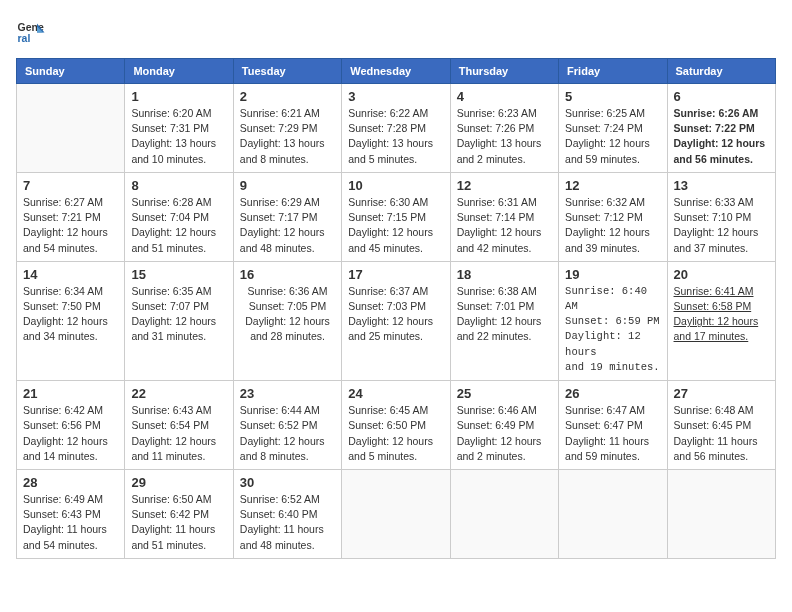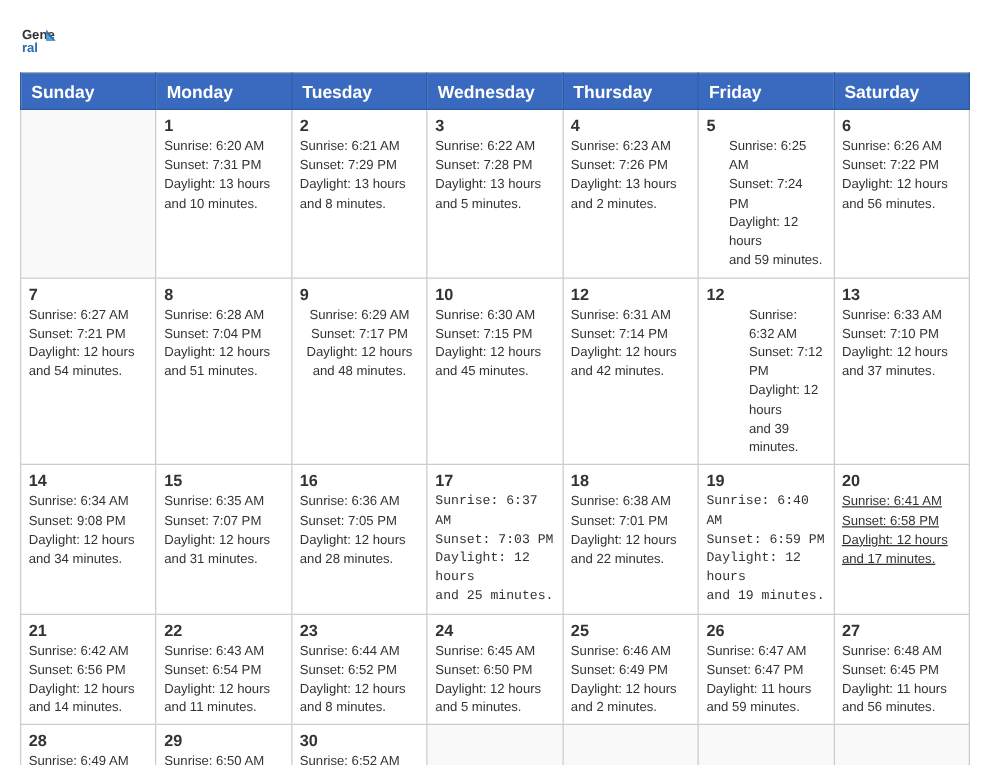--- a/index.html
+++ b/index.html
@@ -40,21 +40,21 @@
     .calendar {
       width: 100%;
       border-collapse: collapse;
       border: 1px solid #ccc;
     }
     .calendar th {
       background-color: #3a6abf;
       color: #fff;
       text-align: left;
       padding: 6px 8px;
-      font-size: 14px;
+      font-size: 11px;
       border: 1px solid #2a5aa0;
       margin-top: 24px;
     }
     .calendar td {
       vertical-align: top;
       padding: 5px 6px;
       border: 1px solid #ccc;
       width: 108px;
       min-height: 80px;
       font-size: 11px;
@@ -137,28 +137,28 @@
         </td>
         <td>
           <span class="day-number">4</span>
           <div class="day-info" style="white-space: pre-line;">Sunrise: 6:23 AM
 Sunset: 7:26 PM
 Daylight: 13 hours
 and 2 minutes.</div>
         </td>
         <td>
           <span class="day-number">5</span>
-          <div class="day-info" style="white-space: pre-line; margin-left: 18px;">Sunrise: 6:25 AM
+          <div class="day-info" style="white-space: pre-line;">Sunrise: 6:25 AM
 Sunset: 7:24 PM
 Daylight: 12 hours
 and 59 minutes.</div>
         </td>
         <td>
           <span class="day-number">6</span>
-          <div class="day-info" style="white-space: pre-line;">Sunrise: 6:26 AM
+          <div class="day-info" style="white-space: pre-line; font-weight: bold;">Sunrise: 6:26 AM
 Sunset: 7:22 PM
 Daylight: 12 hours
 and 56 minutes.</div>
         </td>
       </tr>
       <tr>
         <td>
           <span class="day-number">7</span>
           <div class="day-info" style="white-space: pre-line;">Sunrise: 6:27 AM
 Sunset: 7:21 PM
@@ -167,79 +167,79 @@
         </td>
         <td>
           <span class="day-number">8</span>
           <div class="day-info" style="white-space: pre-line;">Sunrise: 6:28 AM
 Sunset: 7:04 PM
 Daylight: 12 hours
 and 51 minutes.</div>
         </td>
         <td>
           <span class="day-number">9</span>
-          <div class="day-info" style="white-space: pre-line; text-align: center;">Sunrise: 6:29 AM
+          <div class="day-info" style="white-space: pre-line;">Sunrise: 6:29 AM
 Sunset: 7:17 PM
 Daylight: 12 hours
 and 48 minutes.</div>
         </td>
         <td>
           <span class="day-number">10</span>
           <div class="day-info" style="white-space: pre-line;">Sunrise: 6:30 AM
 Sunset: 7:15 PM
 Daylight: 12 hours
 and 45 minutes.</div>
         </td>
         <td>
           <span class="day-number">12</span>
           <div class="day-info" style="white-space: pre-line;">Sunrise: 6:31 AM
 Sunset: 7:14 PM
 Daylight: 12 hours
 and 42 minutes.</div>
         </td>
         <td>
           <span class="day-number">12</span>
-          <div class="day-info" style="white-space: pre-line; margin-left: 34px;">Sunrise: 6:32 AM
+          <div class="day-info" style="white-space: pre-line;">Sunrise: 6:32 AM
 Sunset: 7:12 PM
 Daylight: 12 hours
 and 39 minutes.</div>
         </td>
         <td>
           <span class="day-number">13</span>
           <div class="day-info" style="white-space: pre-line;">Sunrise: 6:33 AM
 Sunset: 7:10 PM
 Daylight: 12 hours
 and 37 minutes.</div>
         </td>
       </tr>
       <tr>
         <td>
           <span class="day-number">14</span>
           <div class="day-info" style="white-space: pre-line;">Sunrise: 6:34 AM
-Sunset: 9:08 PM
+Sunset: 7:50 PM
 Daylight: 12 hours
 and 34 minutes.</div>
         </td>
         <td>
           <span class="day-number">15</span>
           <div class="day-info" style="white-space: pre-line;">Sunrise: 6:35 AM
 Sunset: 7:07 PM
 Daylight: 12 hours
 and 31 minutes.</div>
         </td>
         <td>
           <span class="day-number">16</span>
-          <div class="day-info" style="white-space: pre-line;">Sunrise: 6:36 AM
+          <div class="day-info" style="white-space: pre-line; text-align: center;">Sunrise: 6:36 AM
 Sunset: 7:05 PM
 Daylight: 12 hours
 and 28 minutes.</div>
         </td>
         <td>
           <span class="day-number">17</span>
-          <div class="day-info" style="white-space: pre-line; font-family: Liberation Mono, monospace;">Sunrise: 6:37 AM
+          <div class="day-info" style="white-space: pre-line;">Sunrise: 6:37 AM
 Sunset: 7:03 PM
 Daylight: 12 hours
 and 25 minutes.</div>
         </td>
         <td>
           <span class="day-number">18</span>
           <div class="day-info" style="white-space: pre-line;">Sunrise: 6:38 AM
 Sunset: 7:01 PM
 Daylight: 12 hours
 and 22 minutes.</div>

